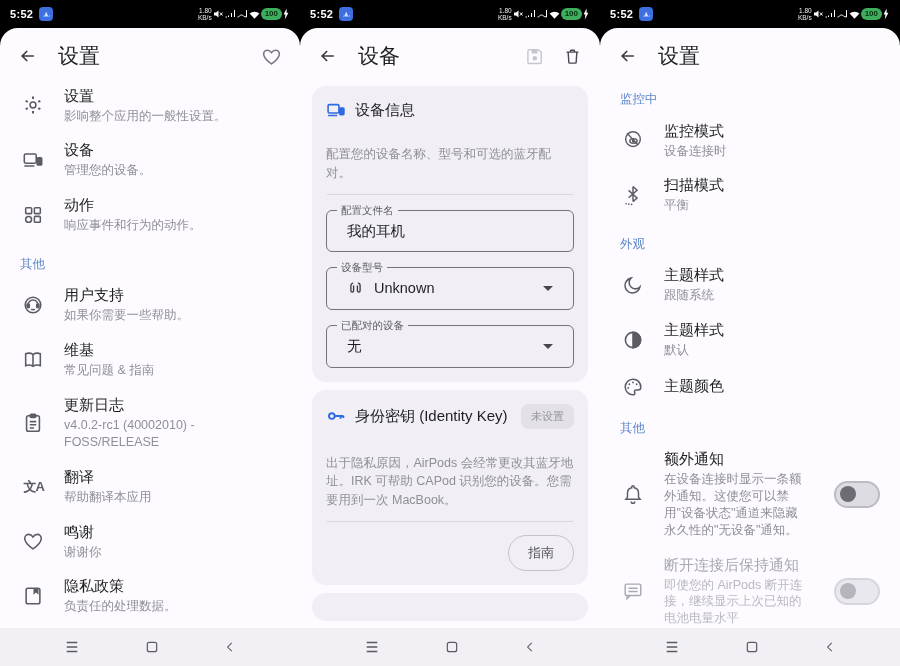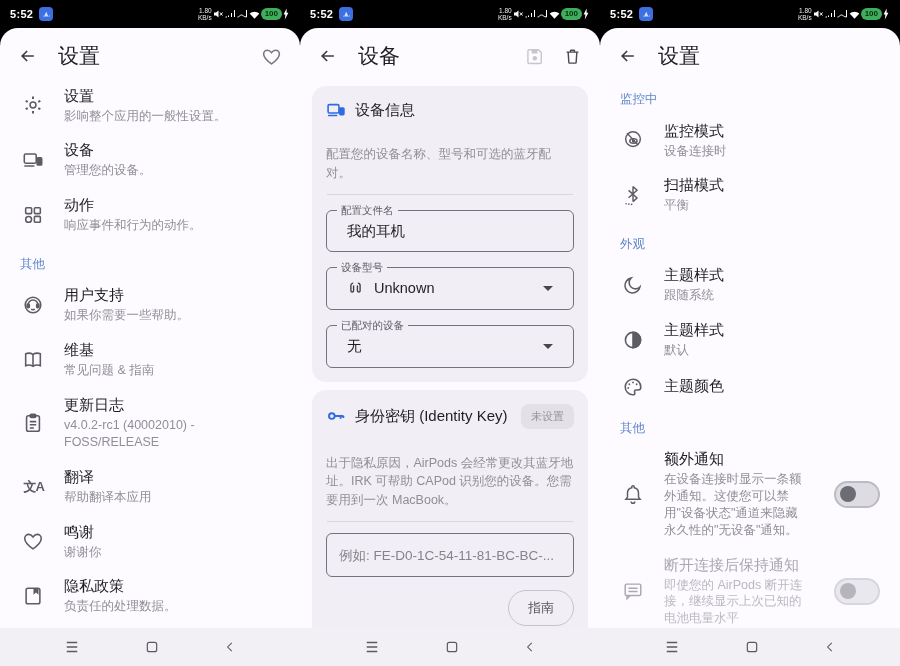--- a/index.html
+++ b/index.html
@@ -356,23 +356,20 @@
         <div class="card-h">
           <svg width="20" height="20" viewBox="0 0 24 24" stroke="#2e6ae2" fill="none" stroke-width="2.3">
               <circle cx="7" cy="12" r="3.4"></circle>
               <path d="M10.5 12H21M17.5 12v3.2M20.8 12v2.4"></path>
             </svg>
           <span class="ctt">身份密钥 (Identity Key)</span>
           <span class="chip">未设置</span>
         </div>
         <div class="card-sub">出于隐私原因，AirPods 会经常更改其蓝牙地址。IRK 可帮助 CAPod 识别您的设备。您需要用到一次 MacBook。</div>
         <hr class="divider">
-        <div class="phfield">
-          <input placeholder="例如: FE-D0-1C-54-11-81-BC-BC-..." style="">
-        </div>
         <div class="card-actions">
           <button class="btn-outline">指南</button>
         </div>
       </div>
 
       <div class="card">
         
         
         
         

